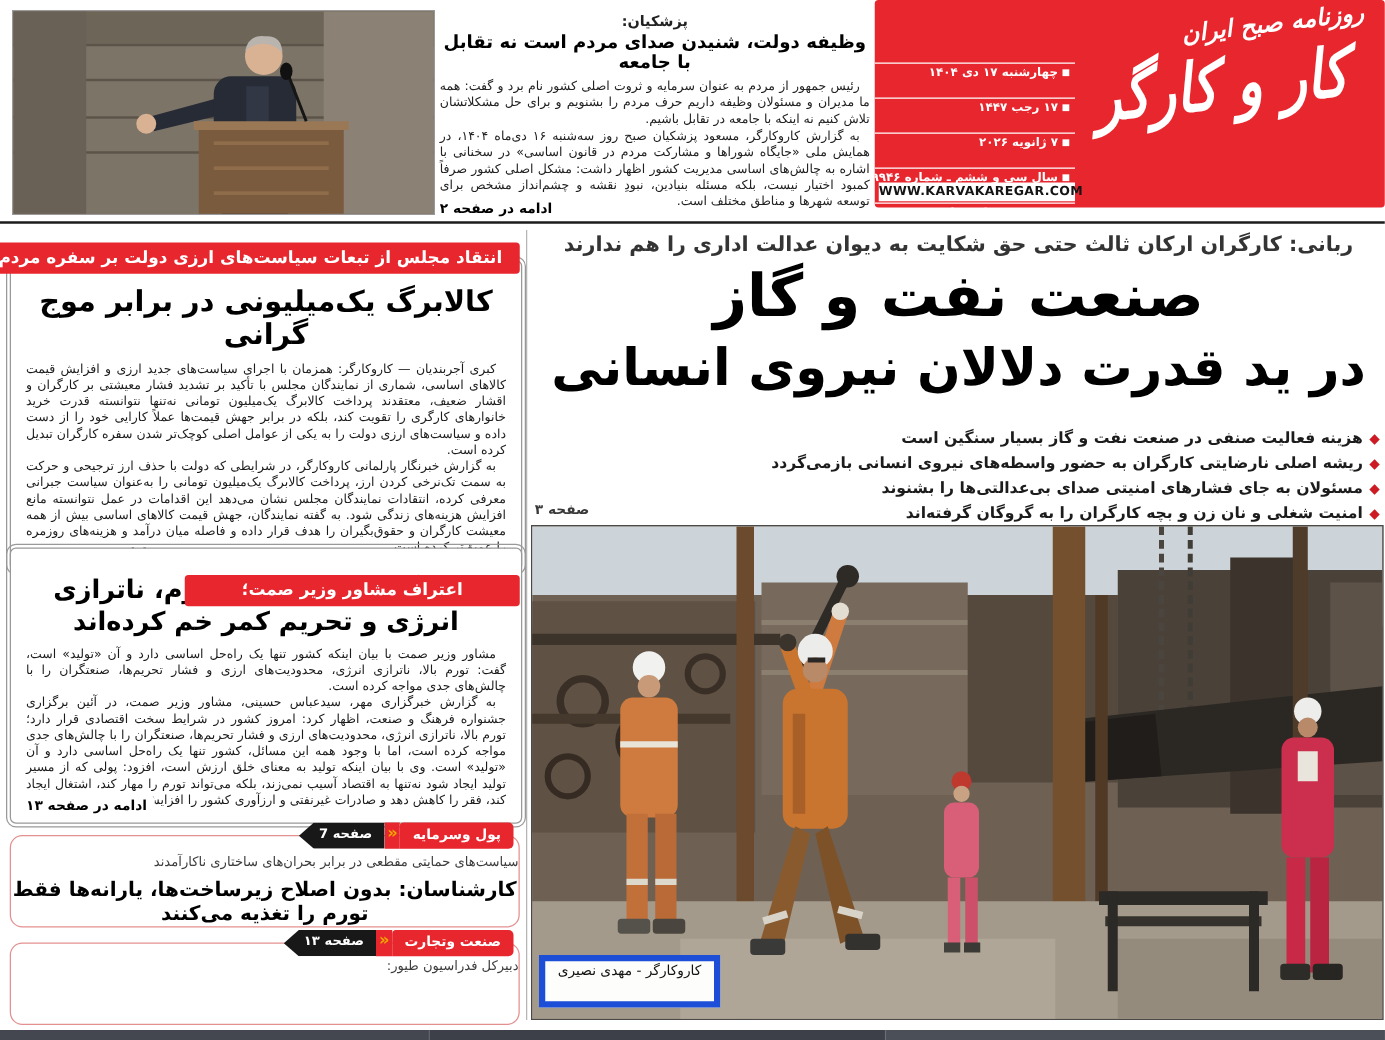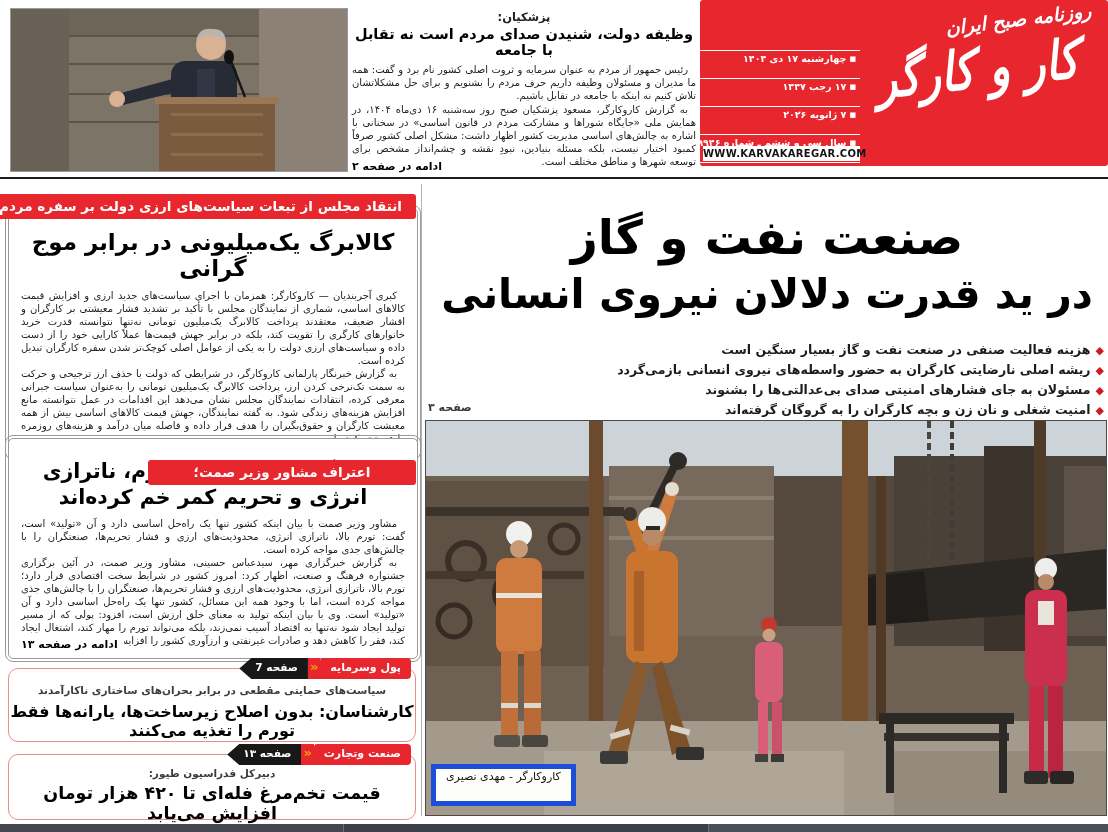--- a/index.html
+++ b/index.html
@@ -102,21 +102,21 @@
   .tab-label {
     background:#e7262e; color:#fff; font-size:11px; font-weight:bold;
     padding:3px 10px 0; border-radius:3px 4px 4px 0; white-space:nowrap;
   }
   .tab-chevrons { color:#f0a500; background:#e7262e; font-weight:bold; font-size:13px; padding:1px 2px 0; }
   .tab-page {
     background:#181818; color:#fff; font-size:10.5px; font-weight:bold;
     padding:3px 10px 0 16px; white-space:nowrap;
     clip-path:polygon(0 50%, 12px 0, 100% 0, 100% 100%, 12px 100%);
   }
-  .sec-kicker { text-align:center; font-size:10.5px; color:#3d3d3d; margin-top:15px;font-weight:bold; }
+  .sec-kicker { font-size:10.5px; color:#3d3d3d; margin-top:15px; }
   .sec-headline { text-align:center; font-size:17px; font-weight:bold; color:#000; margin-top:6px; }
 
   .bottom-bar { position:absolute; left:0; top:824px; width:1108px; height:8px; background:#41454e; display:flex; }
   .bottom-bar .seg { height:100%; }
   .bottom-bar .s1 { width:400px; background:#4a4f58; border-left:1px solid #6a6e76; }
   .bottom-bar .s2 { width:365px; background:#3d4049; border-left:1px solid #6a6e76; }
   .bottom-bar .s3 { flex:1; background:#44474f; }
 </style>
 </head>
 <body>
@@ -171,20 +171,21 @@
       <div class="date-row"><span class="sq">■</span><span>۷ ژانویه ۲۰۲۶</span></div>
       <div class="date-row"><span class="sq">■</span><span>سال سی و ششم ـ شماره ۹۹۴۶</span></div>
       <div class="date-row"><span class="sq">■</span><span>۱۶ صفحه ـ تک‌شماره ۱۰۰۰۰۰ ریال</span></div>
     </div>
     <div class="website">WWW.KARVAKAREGAR.COM</div>
   </div>
 
   <div class="header-rule"></div>
   <div class="col-divider"></div>
 
+  <div class="lead-kicker">ربانی: کارگران ارکان ثالث حتی حق شکایت به دیوان عدالت اداری را هم ندارند</div>
   <div class="lead-h1">صنعت نفت و گاز</div>
   <div class="lead-h2">در ید قدرت دلالان نیروی انسانی</div>
   <ul class="lead-bullets">
     <li><span class="diamond">◆</span><span>هزینه فعالیت صنفی در صنعت نفت و گاز بسیار سنگین است</span></li>
     <li><span class="diamond">◆</span><span>ریشه اصلی نارضایتی کارگران به حضور واسطه‌های نیروی انسانی بازمی‌گردد</span></li>
     <li><span class="diamond">◆</span><span>مسئولان به جای فشارهای امنیتی صدای بی‌عدالتی‌ها را بشنوند</span></li>
     <li><span class="diamond">◆</span><span>امنیت شغلی و نان زن و بچه کارگران را به گروگان گرفته‌اند</span></li>
   </ul>
   <div class="lead-pageref">صفحه ۳</div>
 
@@ -307,21 +308,20 @@
     <div class="sec-headline" style="font-size:16px;">کارشناسان: بدون اصلاح زیرساخت‌ها، یارانه‌ها فقط تورم را تغذیه می‌کنند</div>
   </div>
 
   <div class="pink-box" style="top:754px; height:66px;">
     <div class="tab">
       <span class="tab-label">صنعت وتجارت</span>
       <span class="tab-chevrons">«</span>
       <span class="tab-page">صفحه ۱۳</span>
     </div>
     <div class="sec-kicker" style="margin-top:12px;">دبیرکل فدراسیون طیور:</div>
-    <div class="sec-headline" style="font-size:17.5px; margin-top:4px;">قیمت تخم‌مرغ فله‌ای تا ۴۲۰ هزار تومان افزایش می‌یابد</div>
   </div>
 
   <div class="bottom-bar">
     <span class="seg s1"></span>
     <span class="seg s2"></span>
     <span class="seg s3"></span>
   </div>
 
 </div>
 

